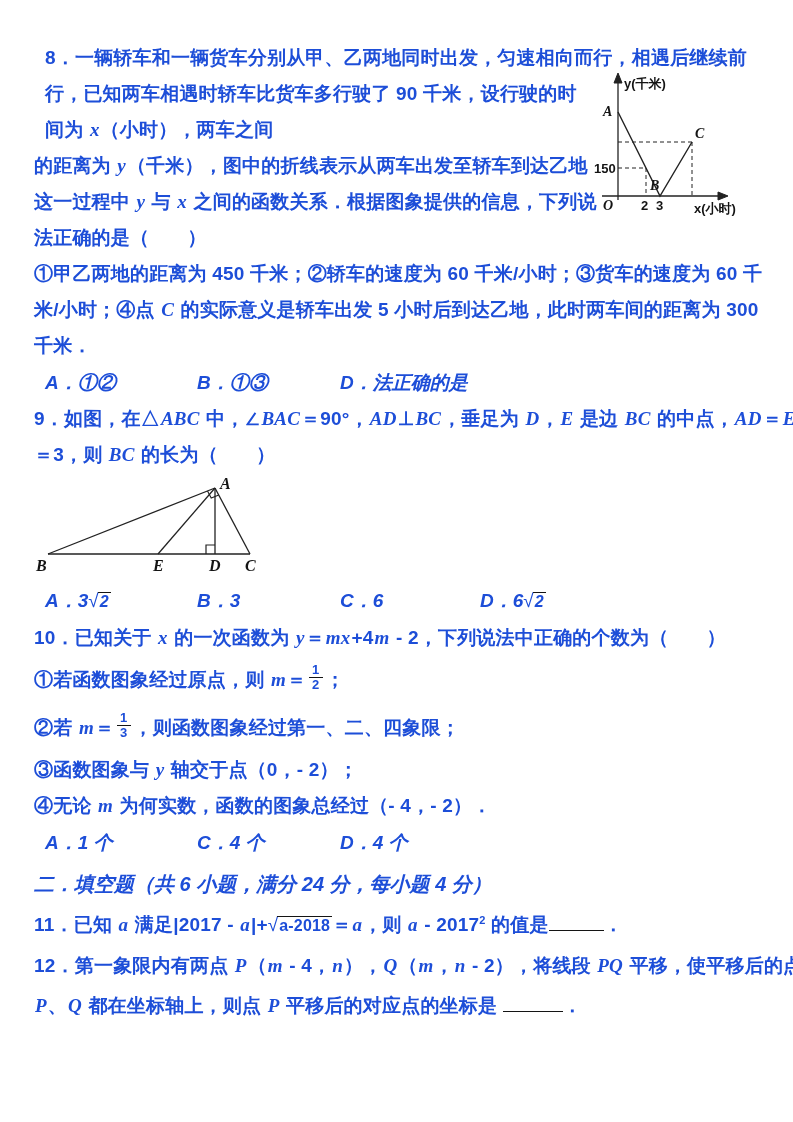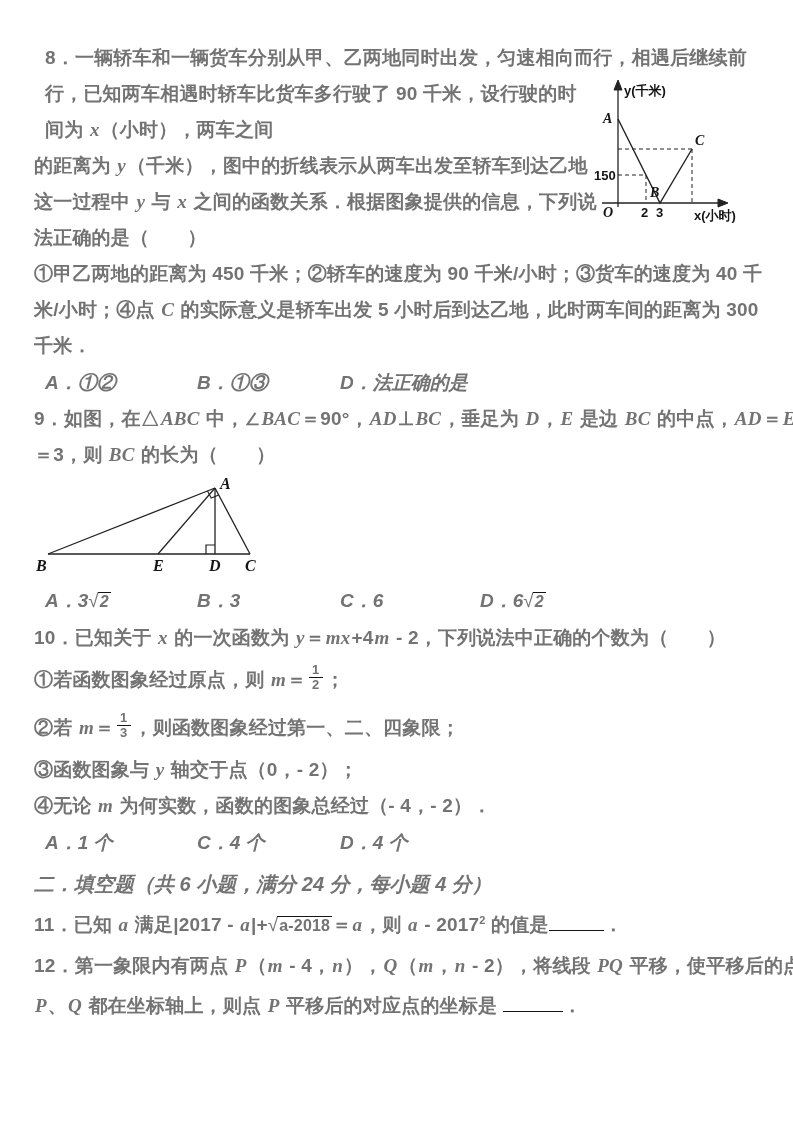--- a/index.html
+++ b/index.html
@@ -1,21 +1,21 @@
 <!DOCTYPE html>
 <html><head>
 <meta charset="utf-8">
 <style>
   html,body { margin:0; padding:0; background:#ffffff; }
   .page {
     position:relative;
     width:793px; height:1122px;
     margin:0 auto;
     background:#ffffff;
-    color:#737373;
+    color:#1d4ed8;
     font-family:"Liberation Sans", sans-serif;
     font-weight:600;
     overflow:hidden;
   }
   .content { padding:40px 30px 0 34px; }
   .ln { font-size:19px; line-height:36px; white-space:nowrap; letter-spacing:0.2px; }
   .ln-tall { line-height:48px; }
   .ind { padding-left:11px; }
   .opts { display:grid; grid-template-columns:152px 143px 140px 1fr; font-size:19px; line-height:37px;font-style:italic; }
   .opts span { white-space:nowrap; }
@@ -24,21 +24,21 @@
   .frac { display:inline-flex; flex-direction:column; vertical-align:middle; text-align:center;
           font-size:13px; line-height:1.15; margin:0 3px; transform:translateY(-3px); }
   .frac .num { border-bottom:1.6px solid #141414; padding:0 3px; }
   .frac .den { padding:0 3px; }
   .sqrt { white-space:nowrap; }
   .sqrt .sign { font-weight:400; letter-spacing:-1px; }
   .sqrt .radicand { border-top:1.6px solid #141414; font-size:16px; padding:0 2px; }
   .blank { display:inline-block; border-bottom:1.7px solid #141414; height:3px; vertical-align:baseline; }
   .sec { font-size:20px; font-weight:800; line-height:42px; margin-top:2px;font-style:italic; }
   figure { margin:0; }
-  .fig-graph { position:absolute; left:594px; top:79px; }
+  .fig-graph { position:absolute; left:594px; top:72px; }
   .fig-tri { padding:3px 0 2px 0; }
   svg line, svg polyline, svg polygon.arrow, svg path { stroke:#222; fill:none; }
   svg polygon.arrow { fill:#222; }
   .glabel { font-family:"Liberation Serif", serif; font-style:italic; font-size:14px; fill:#141414; }
   .gtick  { font-family:"Liberation Sans", sans-serif; font-style:normal; font-size:13px; fill:#141414; font-weight:600;}
   .gaxis  { font-family:"Liberation Sans", sans-serif; font-size:13px; fill:#141414; font-weight:600;}
   .tlabel { font-family:"Liberation Serif", serif; font-style:italic; font-size:16px; fill:#141414; }
 </style>
 </head>
 <body>
@@ -46,21 +46,21 @@
 <div class="page">
   <div class="content">
 
     <section>
       <div class="ln ind">8．一辆轿车和一辆货车分别从甲、乙两地同时出发，匀速相向而行，相遇后继续前</div>
       <div class="ln ind">行，已知两车相遇时轿车比货车多行驶了 90 千米，设行驶的时</div>
       <div class="ln ind">间为 <i>x</i>（小时），两车之间</div>
       <div class="ln">的距离为 <i>y</i>（千米），图中的折线表示从两车出发至轿车到达乙地</div>
       <div class="ln">这一过程中 <i>y</i> 与 <i>x</i> 之间的函数关系．根据图象提供的信息，下列说</div>
       <div class="ln">法正确的是（　　）</div>
-      <div class="ln">①甲乙两地的距离为 450 千米；②轿车的速度为 90 千米/小时；③货车的速度为 40 千</div>
+      <div class="ln">①甲乙两地的距离为 450 千米；②轿车的速度为 60 千米/小时；③货车的速度为 60 千</div>
       <div class="ln">米/小时；④点 <i>C</i> 的实际意义是轿车出发 5 小时后到达乙地，此时两车间的距离为 300</div>
       <div class="ln">千米．</div>
       <div class="opts ind">
         <span>A．①②</span>
         <span>B．①③</span>
         <span>D．法正确的是</span>
       </div>
     </section>
 
     <section>

